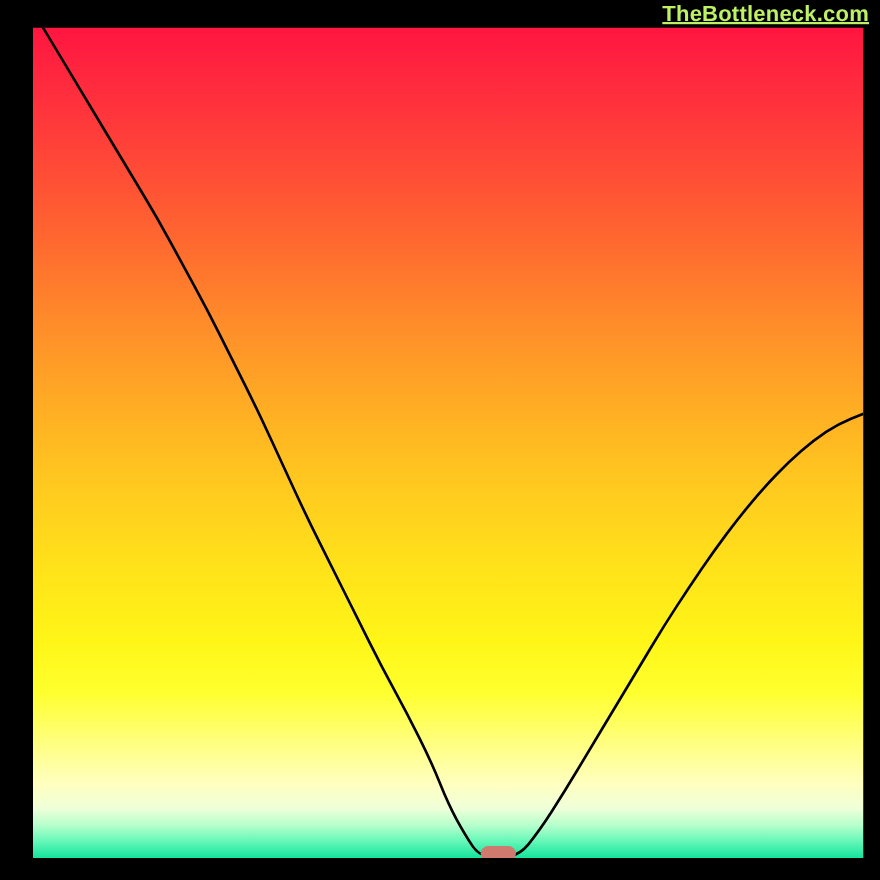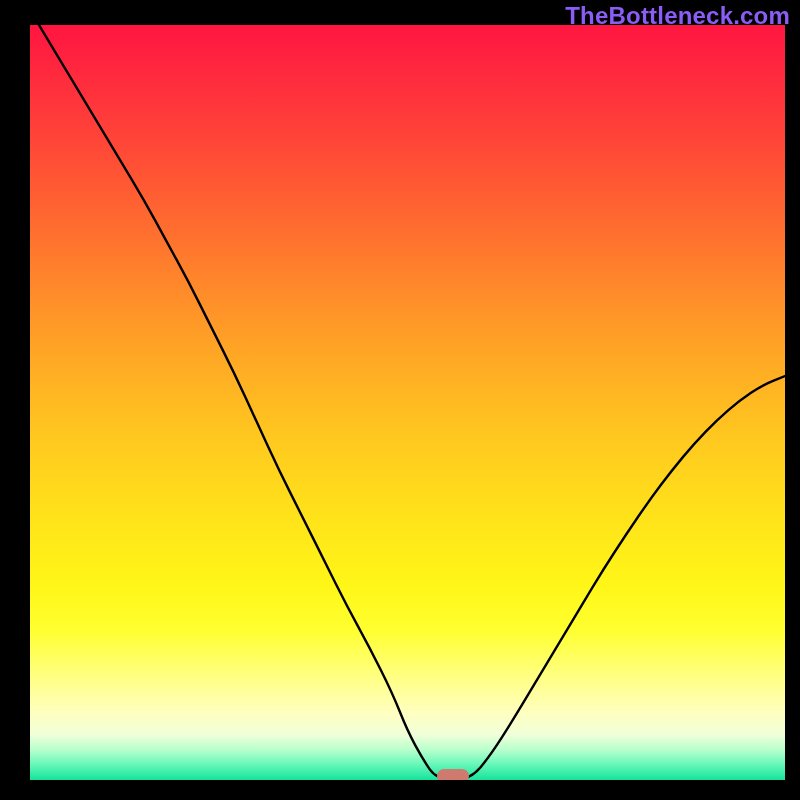--- a/index.html
+++ b/index.html
@@ -14,25 +14,26 @@
   .container {
     position: relative;
     width: 800px;
     height: 800px;
     background: #000;
   }
   .watermark {
     position: absolute;
     top: 2px;
     right: 10px;
-    color: #8b5cf6;
-    font-size: 24px;
+    color: #bef264;
+    font-size: 20px;
     font-weight: bold;
     letter-spacing: 0.2px;
     z-index: 10;
+    text-decoration: underline;
   }
   .plot {
     position: absolute;
     left: 30px;
     top: 25px;
     width: 755px;
     height: 755px;
     overflow: hidden;
     border-bottom: 1px solid #000;
   }

